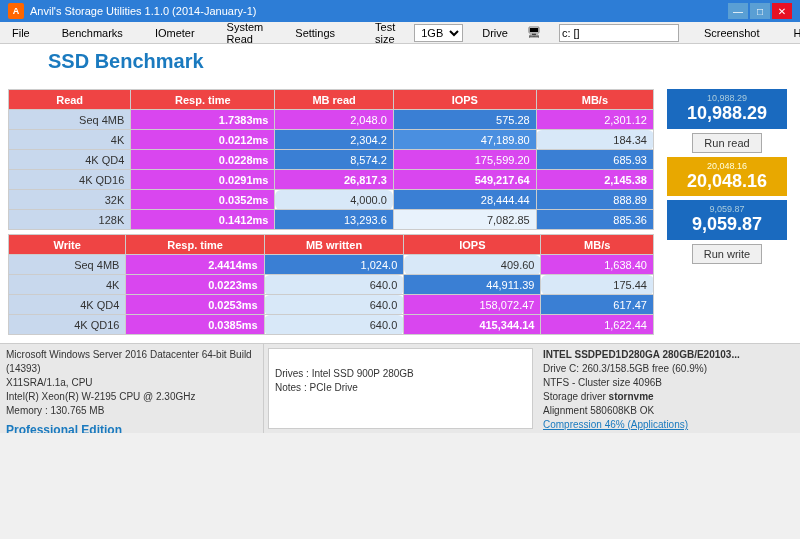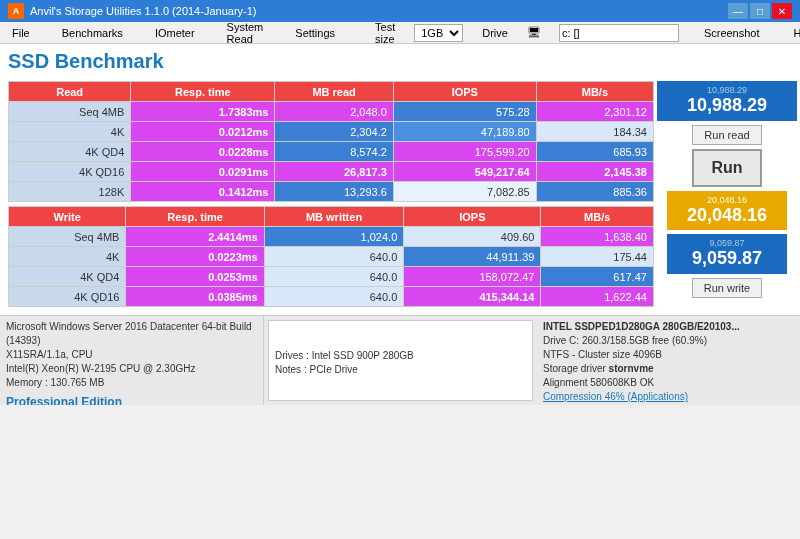--- a/index.html
+++ b/index.html
@@ -102,21 +102,22 @@
     .main-content {
       background: white;
       padding: 4px 8px;
     }
 
     
     .app-header {
       display: flex;
       justify-content: space-between;
       align-items: flex-start;
-      padding: 2px 0 8px 0;
+      padding: 2px 0 16px 0;
+      margin-left: 40px;
     }
     .app-title {
       font-size: 20px;
       font-weight: bold;
       color: #1a7abf;
     }
     .drive-info {
       text-align: right;
       color: #1a7abf;
       font-size: 11px;
@@ -145,21 +146,21 @@
     .bench-table .row-label td:first-child {
       background: #c8d8ed;
       text-align: right;
       font-weight: normal;
       color: #333;
     }
     .cell-blue { background: #d946ef; color: white; font-weight: bold; }
     .cell-blue2 { background: #d946ef; color: white; }
     .cell-blue3 { background: #3a7fd4; color: white; }
     .cell-blue4 { background: #4a8fe0; color: white; }
-    .cell-light { background: #d8e8f8; color: #333; }
+    .cell-light { background: #d8e8f8; color: #333; border-radius: 6px; }
     .cell-lighter { background: #e8f2fc; color: #333; }
 
     
     .bench-area {
       display: flex;
       gap: 8px;
     }
     .bench-left { flex: 1; }
     .bench-right {
       width: 130px;
@@ -168,21 +169,21 @@
       align-items: center;
       gap: 4px;
       padding-top: 0;
     }
 
     .score-box-read {
       background: #1a6abf;
       color: white;
       padding: 4px 8px;
       text-align: center;
-      width: 140px;
+      width: 120px;
     }
     .score-box-run {
       background: #e8a800;
       color: white;
       padding: 4px 8px;
       text-align: center;
       width: 120px;
     }
     .score-box-write {
       background: #1a6abf;
@@ -318,20 +319,27 @@
           <td class="cell-blue3">685.93</td>
         </tr>
         <tr class="row-label">
           <td>4K QD16</td>
           <td class="cell-blue">0.0291ms</td>
           <td class="cell-blue">26,817.3</td>
           <td class="cell-blue">549,217.64</td>
           <td class="cell-blue">2,145.38</td>
         </tr>
         <tr class="row-label">
+          <td>32K</td>
+          <td class="cell-blue">0.0352ms</td>
+          <td class="cell-light">4,000.0</td>
+          <td class="cell-blue3">28,444.44</td>
+          <td class="cell-blue3">888.89</td>
+        </tr>
+        <tr class="row-label">
           <td>128K</td>
           <td class="cell-blue">0.1412ms</td>
           <td class="cell-blue3">13,293.6</td>
           <td class="cell-lighter">7,082.85</td>
           <td class="cell-blue3">885.36</td>
         </tr>
       </tbody>
         </table>
 
       <table class="bench-table" style="margin-top:4px;">
@@ -378,21 +386,20 @@
 
     <div class="bench-right">
 
       <div class="score-box-read">
         <div class="score-label">10,988.29</div>
         <div class="score-value">10,988.29</div>
       </div>
 
       <button class="run-read-btn">Run read</button>
 
-      <button class="run-main-btn">Run</button>
 
       <div class="score-box-run">
         <div class="score-label-run">20,048.16</div>
         <div class="score-value">20,048.16</div>
       </div>
 
       <div class="score-box-write">
         <div class="score-label">9,059.87</div>
         <div class="score-value">9,059.87</div>
       </div>
@@ -409,21 +416,21 @@
     <div class="status-line">Microsoft Windows Server 2016 Datacenter 64-bit Build (14393)</div>
     <div class="status-line">X11SRA/1.1a, CPU</div>
     <div class="status-line">Intel(R) Xeon(R) W-2195 CPU @ 2.30GHz</div>
     <div class="status-line">Memory : 130.765 MB</div>
     <div class="status-line" style="margin-top:4px;">
       <span class="status-highlight">Professional Edition</span>
     </div>
   </div>
 
   <div class="status-section" style="background:white; border:1px solid #ccc; margin: 4px;">
-    <div class="status-line" style="margin-top:24px;">Drives : Intel SSD 900P 280GB</div>
+    <div class="status-line" style="margin-top:14px;">Drives : Intel SSD 900P 280GB</div>
     <div class="status-line">Notes : PCIe Drive</div>
   </div>
 
   <div class="status-section">
     <div class="status-line status-bold">INTEL SSDPED1D280GA 280GB/E20103...</div>
     <div class="status-line">Drive C: 260.3/158.5GB free (60.9%)</div>
     <div class="status-line">NTFS - Cluster size 4096B</div>
     <div class="status-line">Storage driver <span style="font-weight:bold;">stornvme</span></div>
     <div class="status-line">Alignment 580608KB OK</div>
     <div class="status-line">

